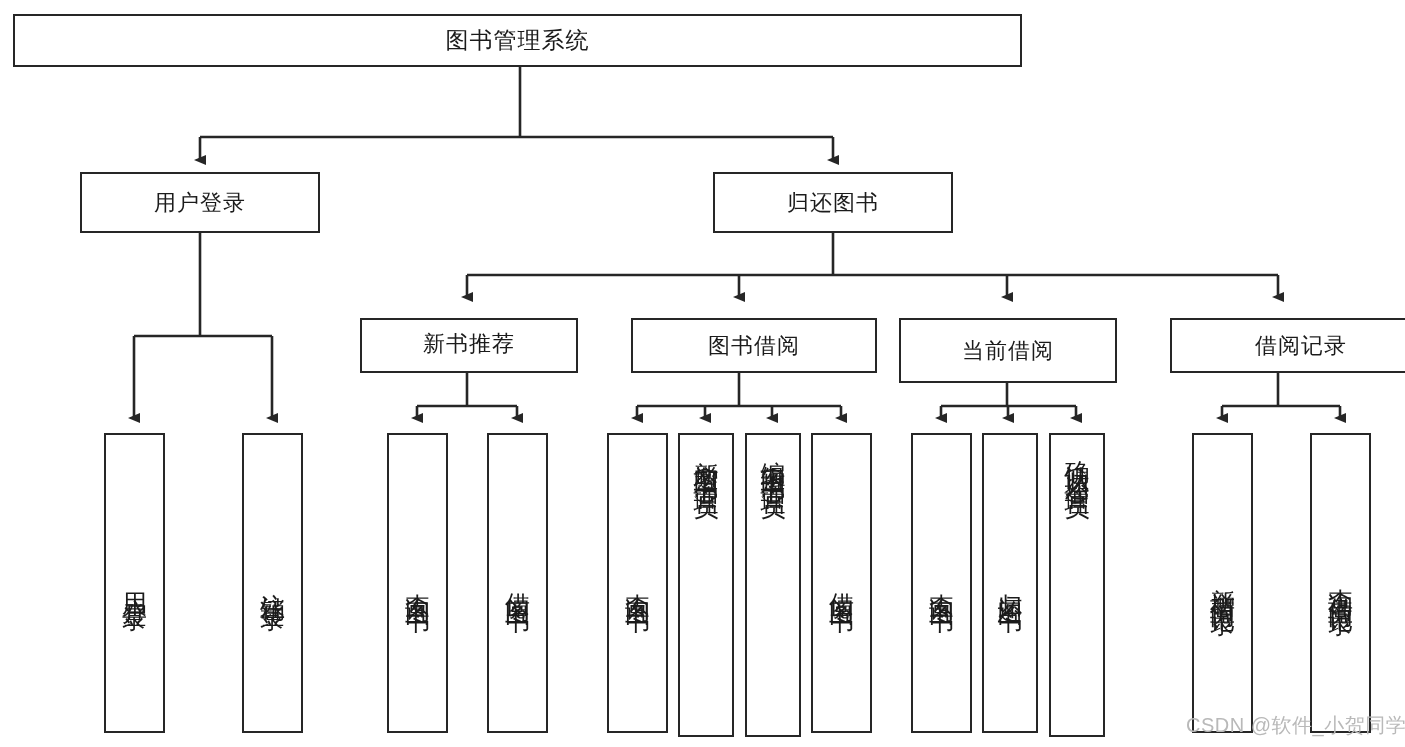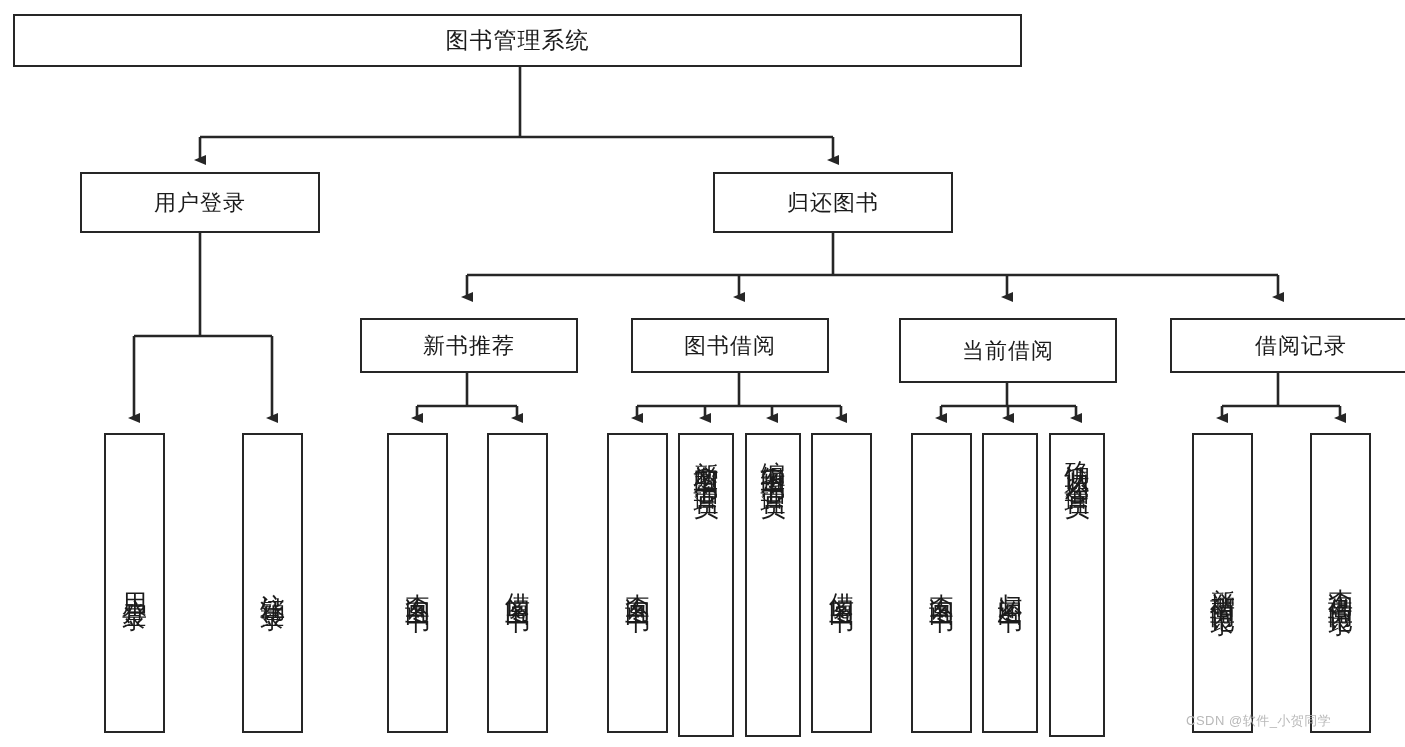--- a/index.html
+++ b/index.html
@@ -62,21 +62,21 @@
     line-height: 1;
     letter-spacing: 5px;
     margin: 0 auto;
   }
   .node.vert.mid .lbl { align-self: center; }
   .node.vert.topalign .lbl { margin-top: 6px; }
   .watermark {
     position: absolute;
     left: 1186px;
     top: 712px;
-    font-size: 13px;
+    font-size: 20px;
     color: #b9b9b9;
     letter-spacing: 0.5px;
     white-space: nowrap;
   }
 </style>
 </head>
 <body>
 
 <div id="canvas">
 
@@ -134,24 +134,24 @@
     <span class="lbl">图书管理系统</span>
   </div>
 
   <div class="node horiz" style="left:80px; top:172px; width:240px; height:61px;">
     <span class="lbl">用户登录</span>
   </div>
   <div class="node horiz" style="left:713px; top:172px; width:240px; height:61px;">
     <span class="lbl">归还图书</span>
   </div>
 
-  <div class="node horiz" style="left:360px; top:318px; width:218px; height:55px;">
+  <div class="node horiz" style="left:360px; top:318px; width:218px; height:55px;font-family:Liberation Mono, monospace;">
     <span class="lbl">新书推荐</span>
   </div>
-  <div class="node horiz" style="left:631px; top:318px; width:198px; height:55px;">
+  <div class="node horiz" style="left:631px; top:318px; width:246px; height:55px;">
     <span class="lbl">图书借阅</span>
   </div>
   <div class="node horiz" style="left:899px; top:318px; width:218px; height:65px;">
     <span class="lbl">当前借阅</span>
   </div>
   <div class="node horiz" style="left:1170px; top:318px; width:262px; height:55px;">
     <span class="lbl">借阅记录</span>
   </div>
 
   <div class="node vert mid" style="left:104px; top:433px; width:61px; height:300px;">

